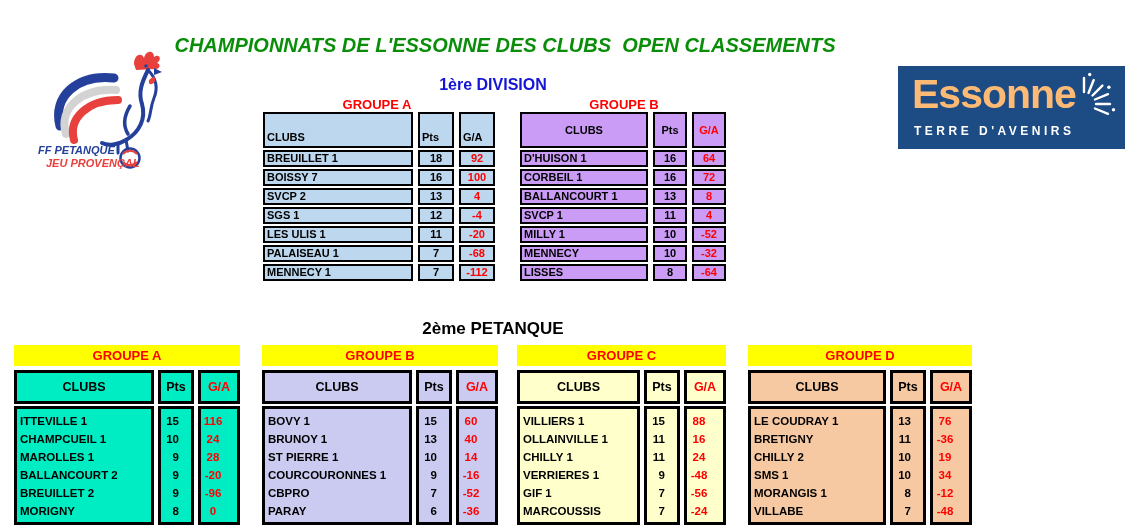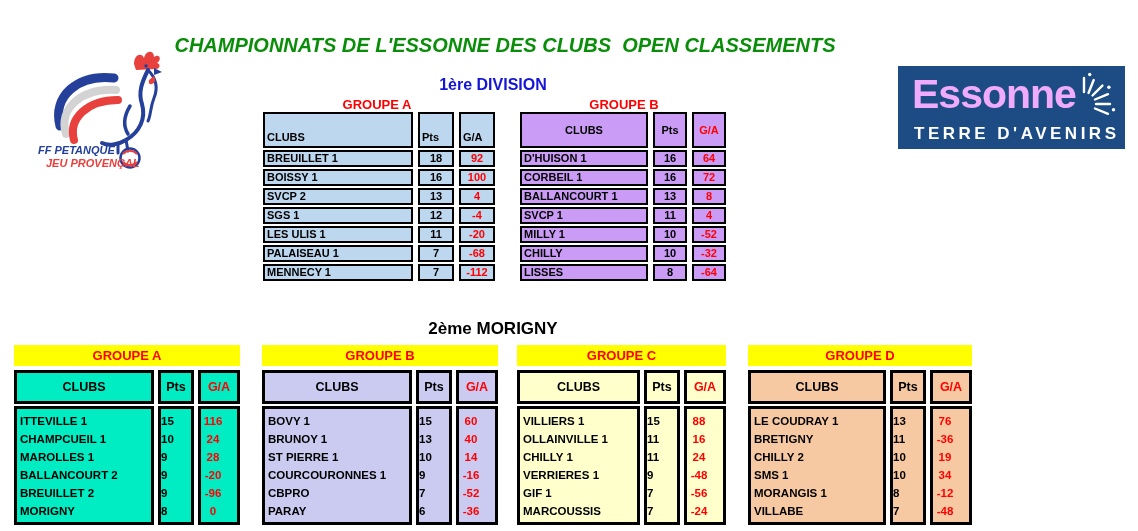--- a/index.html
+++ b/index.html
@@ -59,41 +59,41 @@
   .gwrap { display:grid; grid-template-columns:1fr 36px 42px; column-gap:4px; row-gap:2px; }
   .hbox {
     height:34px; border:3px solid #000; background:var(--bg);
     display:flex; align-items:center; justify-content:center;
     font-weight:bold; font-size:12.5px; color:#000;
   }
   .hbox.ga { color:#FF0000; }
   .dbox { border:3px solid #000; background:var(--bg); padding:3px 12px 2px 0; }
   .drow { height:18px; line-height:18px; font-size:11.5px; font-weight:bold; white-space:nowrap; color:#000; }
   .clcol .drow { padding-left:3px; text-align:left; }
-  .ptcol .drow { text-align:left; }
+  .ptcol .drow { text-align:right; }
   .gacol .drow { text-align:center; color:#FF0000; }
   #g2a { left:14px;  width:226px; --bg:#00EDC3; }
   #g2b { left:262px; width:236px; --bg:#CBCBF1; }
   #g2c { left:517px; width:209px; --bg:#FFFFCC; }
   #g2d { left:748px; width:224px; --bg:#F7C9A3; }
 
   
   .ffp { position:absolute; left:30px; top:48px; width:170px; height:140px;font-style:italic; }
   .ffp svg { position:absolute; left:0; top:0; }
   .ffp-line1 { position:absolute; left:8px;  top:96px;  color:#24409A; font-size:11px; font-weight:bold; }
   .ffp-line2 { position:absolute; left:16px; top:109px; color:#E8413D; font-size:11px; font-weight:bold; }
 
   
   .essonne { position:absolute; left:898px; top:66px; width:227px; height:83px; background:#1D4C85; }
   .ess-name {
     position:absolute; left:14px; top:5px; font-size:41px; font-weight:bold;
-    color:#f0abfc; letter-spacing:-1px;
+    color:#fdba74; letter-spacing:-1px;
   }
   .ess-tag {
-    position:absolute; left:16px; top:58px; font-size:17px; font-weight:bold;
+    position:absolute; left:16px; top:58px; font-size:12px; font-weight:bold;
     color:#FFF; letter-spacing:3.5px; white-space:nowrap;
   }
   .ess-rays { position:absolute; left:172px; top:-6px; }
 </style>
 </head>
 <body>
 
 <div class="main-title">CHAMPIONNATS DE L'ESSONNE DES CLUBS  OPEN CLASSEMENTS</div>
 
 <div class="ffp">
@@ -147,21 +147,21 @@
     <td class="c h">CLUBS</td>
     <td class="p h">Pts</td>
     <td class="g h">G/A</td>
   </tr>
   <tr>
         <td class="c">BREUILLET 1</td>
         <td class="p">18</td>
         <td class="g">92</td>
       </tr>
   <tr>
-        <td class="c">BOISSY 1</td>
+        <td class="c">BOISSY 7</td>
         <td class="p">16</td>
         <td class="g">100</td>
       </tr>
   <tr>
         <td class="c">SVCP 2</td>
         <td class="p">13</td>
         <td class="g">4</td>
       </tr>
   <tr>
         <td class="c">SGS 1</td>
@@ -212,33 +212,33 @@
         <td class="c">SVCP 1</td>
         <td class="p">11</td>
         <td class="g">4</td>
       </tr>
   <tr>
         <td class="c">MILLY 1</td>
         <td class="p">10</td>
         <td class="g">-52</td>
       </tr>
   <tr>
-        <td class="c">CHILLY</td>
+        <td class="c">MENNECY</td>
         <td class="p">10</td>
         <td class="g">-32</td>
       </tr>
   <tr>
         <td class="c">LISSES</td>
         <td class="p">8</td>
         <td class="g">-64</td>
       </tr>
 </tbody>
   </table>
 
-<div class="d2-title">2ème MORIGNY</div>
+<div class="d2-title">2ème PETANQUE</div>
 
 <div class="g2" id="g2a">
   <div class="banner">GROUPE A</div>
   <div class="gwrap">
     <div class="hbox cl">CLUBS</div>
     <div class="hbox pt">Pts</div>
     <div class="hbox ga">G/A</div>
     <div class="dbox clcol">
       <div class="drow">ITTEVILLE 1</div>
       <div class="drow">CHAMPCUEIL 1</div>

